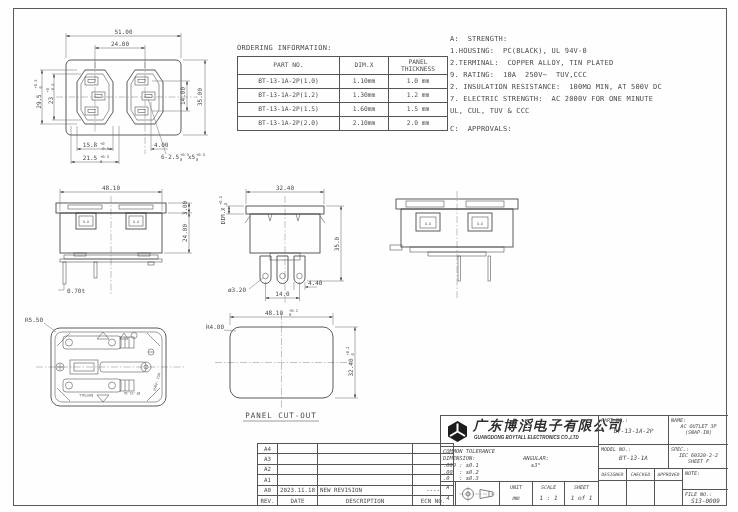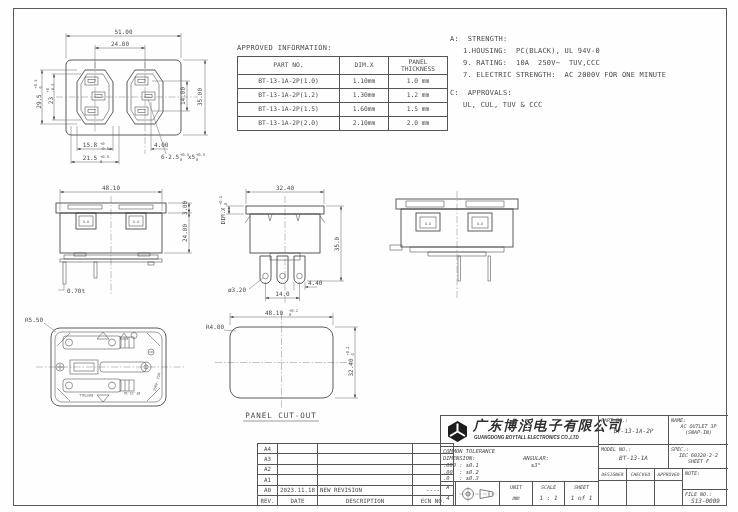--- a/index.html
+++ b/index.html
@@ -24,21 +24,21 @@
   table.ord{border-collapse:collapse;margin-top:4px;}
   table.ord td,table.ord th{border:1px solid #555;font-size:6.3px;font-weight:normal;
       text-align:center;padding:0 3px;height:13px;line-height:6.5px;white-space:nowrap;}
   table.ord th{height:17px;}
 
   
   .spec-title{font-family:"Liberation Serif",serif;font-style:italic;font-weight:bold;
       font-size:11.5px;letter-spacing:1px;text-decoration:underline;color:#3f3f3f;}
   .spec-line{font-size:7px;line-height:12px;white-space:pre;letter-spacing:0.2px;}
   .sp-head{margin-top:6px;}
-  .sp-ind{margin-left:13px;}
+  .sp-ind{}
   .sp-ind2{margin-left:57px;}
 
   
   table.rev{border-collapse:collapse;}
   table.rev td{border:1px solid #555;font-size:5.8px;text-align:center;height:9.4px;
       padding:0 2px;white-space:nowrap;line-height:6px;}
   table.rev td.l{text-align:left;}
 
   
   .tb{left:440px;top:415px;width:287px;height:90px;border-left:1px solid #555;border-top:1px solid #555;font-size:5.5px;}
@@ -354,21 +354,21 @@
       <line class="dl" x1="19" y1="25" x2="31" y2="26"></line>
       <text class="t6" x="1" y="24">R4.00</text>
     </g>
     <g>
       <text class="t75" x="76" y="113" text-anchor="middle">PANEL CUT-OUT</text>
       <line class="tl" x1="38" y1="116" x2="114" y2="116"></line>
     </g>
   </svg>
 
   <div class="abs" style="left:237px;top:44px">
-    <div class="ord-title">APPROVED INFORMATION:</div>
+    <div class="ord-title">ORDERING INFORMATION:</div>
     <table class="ord">
       <tbody>
           <tr>
         <th style="width:95px">PART NO.</th>
         <th style="width:42px">DIM.X</th>
         <th style="width:52px"><span>PANEL</span><br><span>THICKNESS</span></th>
       </tr>
       <tr>
             <td>BT-13-1A-2P(1.0)</td>
             <td>1.10mm</td>
@@ -389,24 +389,26 @@
             <td>2.10mm</td>
             <td>2.0 mm</td>
           </tr>
     </tbody>
       </table>
   </div>
 
   <div class="abs" style="left:450px;top:27px;width:278px">
     <div class="spec-line sp-head">A:  STRENGTH:</div>
     <div class="spec-line sp-ind">1.HOUSING:  PC(BLACK), UL 94V-0</div>
+    <div class="spec-line sp-ind">2.TERMINAL:  COPPER ALLOY, TIN PLATED</div>
     <div class="spec-line sp-ind">9. RATING:  10A  250V~  TUV,CCC</div>
+    <div class="spec-line sp-ind">2. INSULATION RESISTANCE:  100MΩ MIN, AT 500V DC</div>
     <div class="spec-line sp-ind">7. ELECTRIC STRENGTH:  AC 2000V FOR ONE MINUTE</div>
+    <div class="spec-line sp-ind">UL, CUL, TUV &amp; CCC</div>
     <div class="spec-line sp-head">C:  APPROVALS:</div>
-    <div class="spec-line sp-ind">UL, CUL, TUV &amp; CCC</div>
   </div>
 
   <table class="rev abs" style="left:257px;top:443px">
     <tbody>
         <tr>
           <td style="width:15px">A4</td>
           <td style="width:35px"></td>
           <td style="width:90px" class="l"></td>
           <td style="width:36px"></td>
         </tr>

